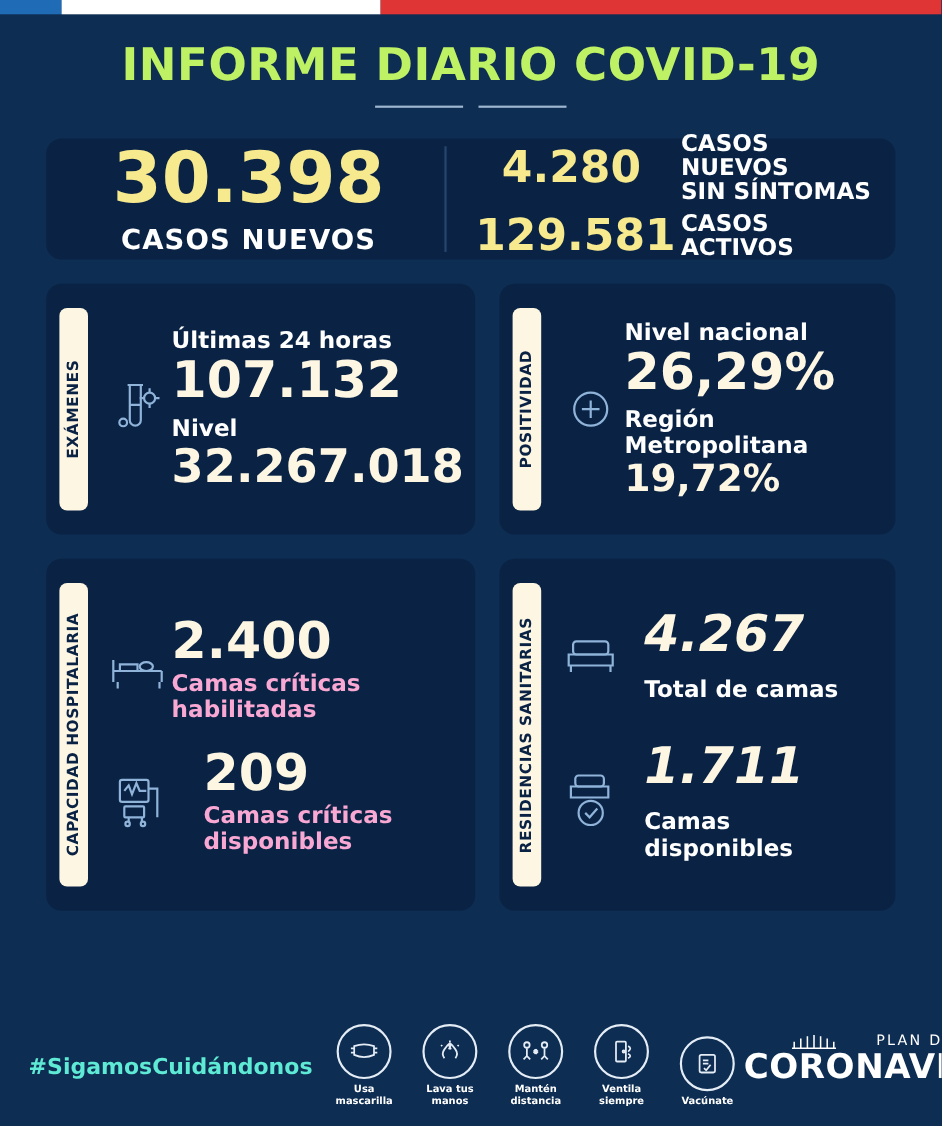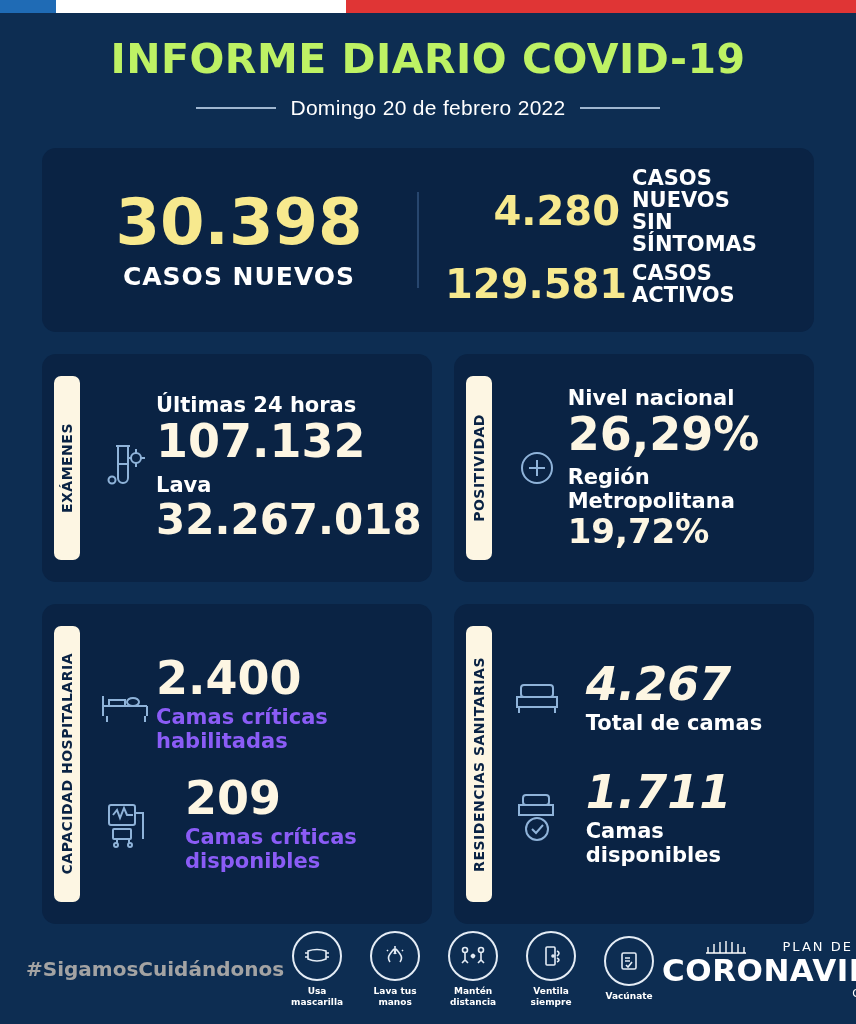--- a/index.html
+++ b/index.html
@@ -53,24 +53,24 @@
     letter-spacing: 0.3px;
   }
 
   .card {
     background: #0a2344;
     border-radius: 14px;
   }
 
   .top-card {
     margin: 28px 42px 0 42px;
-    height: 184px;
-    display: flex;
-    align-items: center;
-    padding: 0 27px;
+    height: 110px;
+    display: flex;
+    align-items: center;
+    padding: 0 14px;
   }
   .top-left {
     width: 340px;
     text-align: center;
   }
   .big-number {
     color: #f7e98e;
     font-size: 64px;
     font-weight: bold;
     line-height: 1;
@@ -100,21 +100,21 @@
     align-items: center;
     gap: 12px;
     margin-bottom: 6px;
   }
   .tr-num {
     color: #f7e98e;
     font-size: 40px;
     font-weight: bold;
     font-family: "DejaVu Sans", sans-serif;
     min-width: 175px;
-    text-align: right;
+    text-align: center;
   }
   .tr-txt {
     color: #ffffff;
     font-size: 21px;
     font-weight: bold;
     line-height: 1.05;
     font-family: "DejaVu Sans", sans-serif;
   }
 
   .grid {
@@ -185,64 +185,64 @@
   .gap-sm { height: 6px; }
 
   .hosp-num {
     color: #fdf6e3;
     font-size: 46px;
     font-weight: bold;
     line-height: 1;
     font-family: "DejaVu Sans", sans-serif;
   }
   .hosp-txt {
-    color: #8b5cf6;
+    color: #f9a8d4;
     font-size: 21px;
     font-weight: bold;
     line-height: 1.15;
     margin-top: 4px;
     font-family: "DejaVu Sans", sans-serif;
   }
 
   .res-row { display: flex; align-items: center; gap: 18px; }
   .res-num {
     color: #fdf6e3;
     font-size: 46px;
     font-weight: bold;
     line-height: 1;
     font-family: "DejaVu Sans", sans-serif;
     font-style: italic;
   }
   .res-txt {
     color: #ffffff;
     font-size: 21px;
     font-weight: bold;
-    margin-top: 4px;
+    margin-top: 16px;
     font-family: "DejaVu Sans", sans-serif;
   }
 
   .footer {
     position: absolute;
     left: 0; right: 0; bottom: 0;
     height: 110px;
     display: flex;
     align-items: center;
     padding: 0 26px;
   }
   .hashtag {
-    color: #a3a3a3;
+    color: #5eead4;
     font-size: 20px;
     font-weight: bold;
     font-family: "DejaVu Sans", sans-serif;
-    margin-right: 0;
+    margin-right: 14px;
   }
   .measures {
     display: flex;
     gap: 12px;
-    align-items: center;
+    align-items: flex-end;
   }
   .measure {
     width: 66px;
     text-align: center;
   }
   .circle {
     width: 46px;
     height: 46px;
     border-radius: 50%;
     border: 2px solid #e4ecf5;
@@ -297,21 +297,20 @@
 <div class="flag-bar">
   <div class="flag-blue"></div>
   <div class="flag-white"></div>
   <div class="flag-red"></div>
 </div>
 
 <div class="header">
   <h1>INFORME DIARIO COVID-19</h1>
   <div class="subtitle-row">
     <div class="rule"></div>
-    <div class="subtitle">Domingo 20 de febrero 2022</div>
     <div class="rule"></div>
   </div>
 </div>
 
 <div class="card top-card">
   <div class="top-left">
     <div class="big-number">30.398</div>
     <div class="big-label">CASOS NUEVOS</div>
   </div>
   <div class="vdiv"></div>
@@ -347,21 +346,21 @@
           <line x1="34" y1="23" x2="34" y2="27"></line>
           <line x1="25" y1="18" x2="29" y2="18"></line>
           <line x1="39" y1="18" x2="43" y2="18"></line>
           <circle cx="10" cy="40" r="3.5"></circle>
         </svg>
       </div>
       <div class="panel-content">
         <div class="stat-line-sm">Últimas 24 horas</div>
         <div class="stat-num lg">107.132</div>
         <div class="gap-sm"></div>
-        <div class="stat-line-sm">Lava</div>
+        <div class="stat-line-sm">Nivel</div>
         <div class="stat-num">32.267.018</div>
       </div>
     </div>
   </div>
 
   <div class="panel">
     <div class="side-label">
       <span>POSITIVIDAD</span>
     </div>
     <div class="panel-body">

